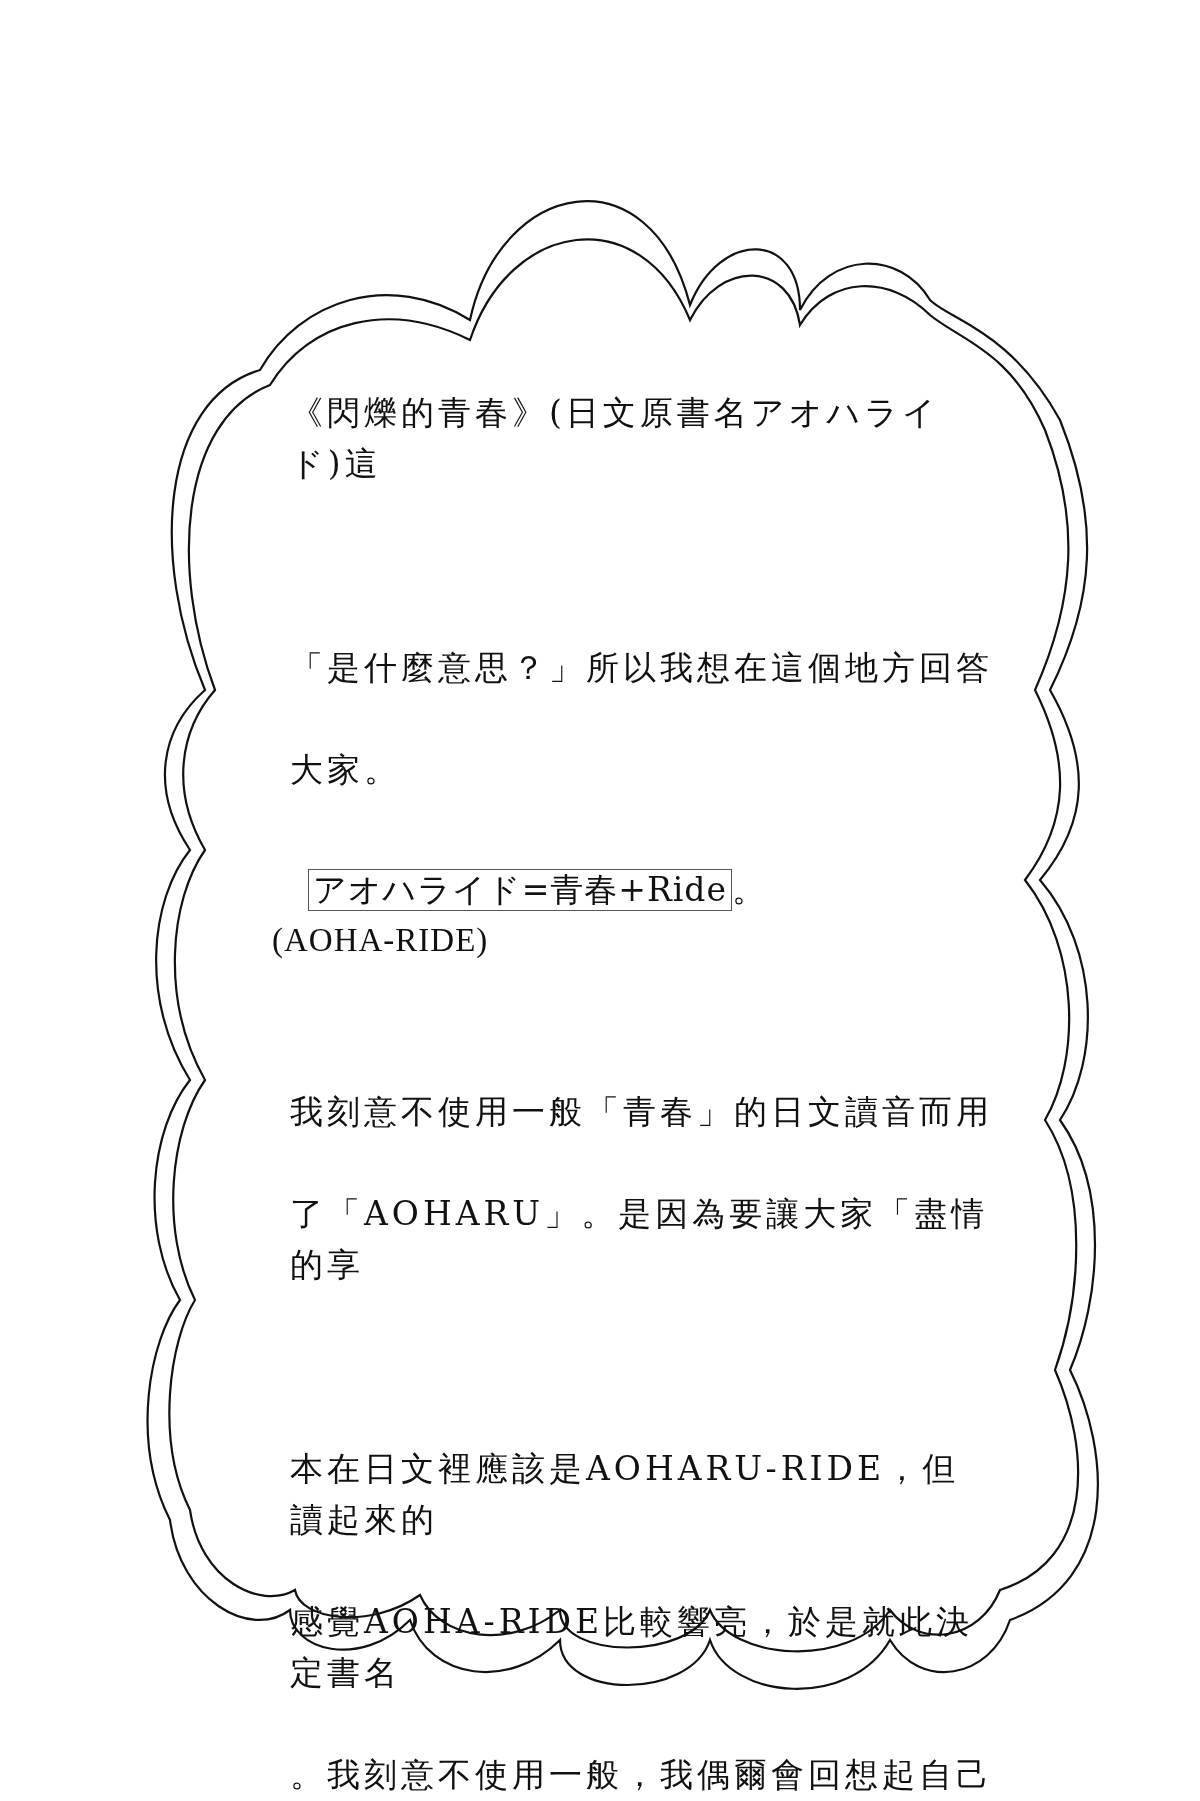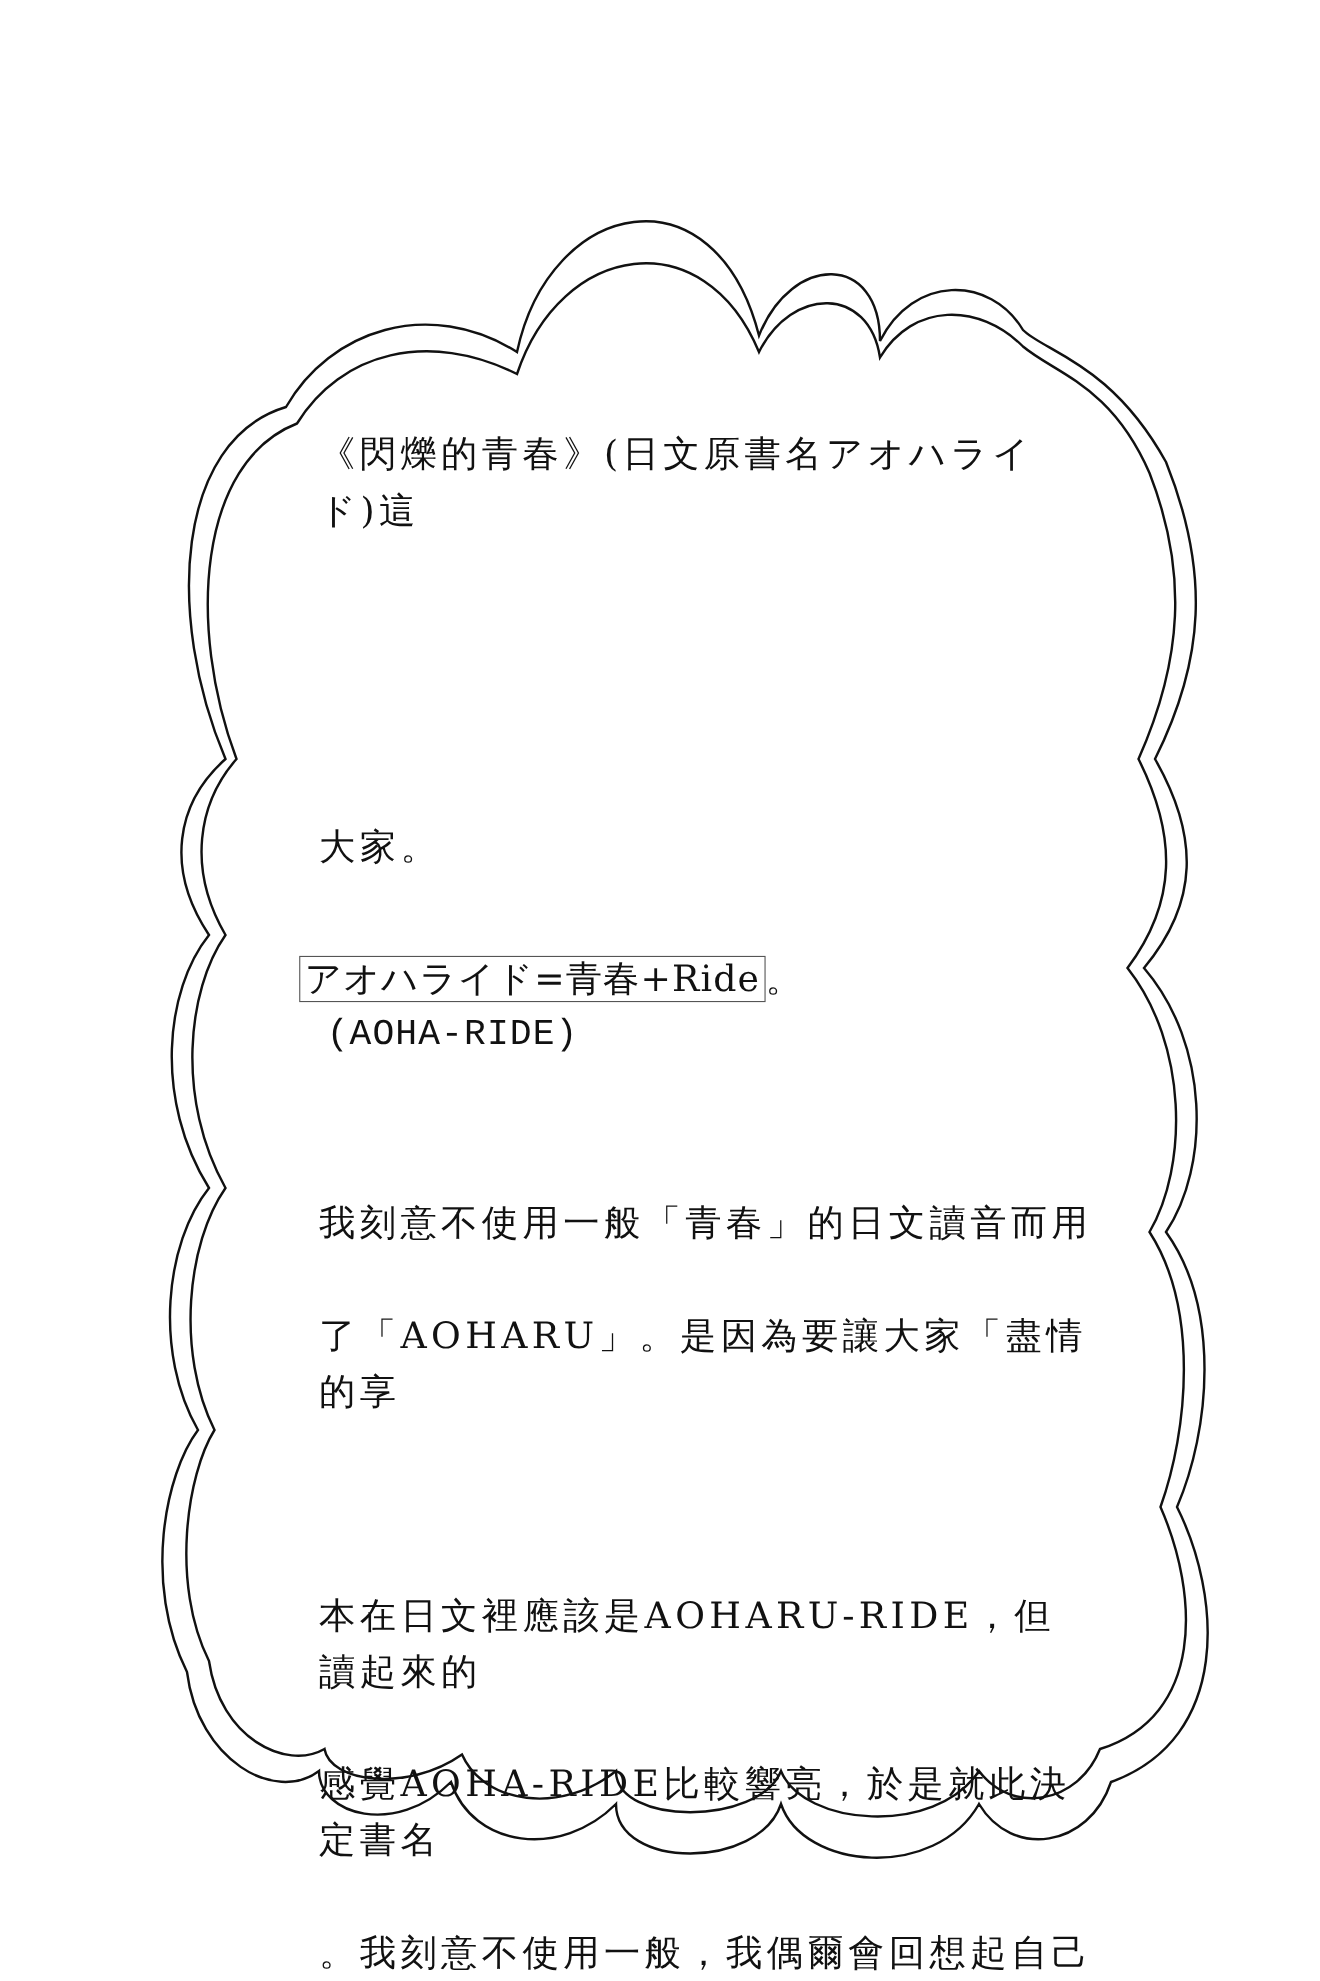--- a/index.html
+++ b/index.html
@@ -3,22 +3,22 @@
 <meta charset="utf-8">
 <style>
   html, body { margin: 0; padding: 0; background: #ffffff; }
   body { width: 1200px; height: 1801px; position: relative; overflow: hidden;
          font-family: "DejaVu Serif", "Liberation Serif", serif; color: #111111; }
   .frame { position: absolute; left: 0; top: 0; width: 1200px; height: 1801px; pointer-events: none; }
   .content { position: absolute; left: 272px; top: 318px; width: 740px; }
   .para { margin: 18px; font-size: 33px; line-height: 51px; letter-spacing: 4px; white-space: pre-line; }
   .gap { height: 51px; }
   .boxed-line { display: block; font-size: 33px; line-height: 51px; letter-spacing: 1px; }
-  .boxed { display: inline-block; border: 1.5px solid #555555; padding: 0 4px; line-height: 40px; font-family: "DejaVu Serif", serif; }
-  .latin { font-family: Liberation Mono, monospace; margin-left: 25px; }
+  .boxed { display: inline-block; border: 1.5px solid #555555; padding: 0 4px; line-height: 40px; font-family: "DejaVu Serif", serif; margin-left: 36px; }
+  .latin { font-family: Liberation Serif, serif; }
 </style>
 </head>
 <body>
 
 <svg class="frame" viewBox="0 0 1200 1801" xmlns="http://www.w3.org/2000/svg" fill="none" stroke="#111" stroke-width="2.2" stroke-linecap="round">
 
   <path d="M205 690
            C 150 560, 160 400, 260 370
            C 300 300, 390 270, 470 320
            C 500 180, 650 150, 690 305
@@ -63,21 +63,21 @@
            C 160 1230, 170 1130, 205 1080
            C 160 1000, 170 900, 205 850
            C 170 790, 180 730, 215 690 Z"></path>
 </svg>
 
 <div class="content">
 
   <p class="para">
     <span>《閃爍的青春》(日文原書名アオハライド)這</span>
     <br>
-    <br>
+    <br><span>「是什麼意思？」所以我想在這個地方回答</span>
     <br><span>大家。</span>
   </p>
 
   <div class="gap"></div>
 
   <div>
     <span class="boxed-line"><span class="boxed">アオハライド=青春+Ride</span><span>。</span></span>
     <span class="boxed-line latin">(AOHA-RIDE)</span>
   </div>
 

